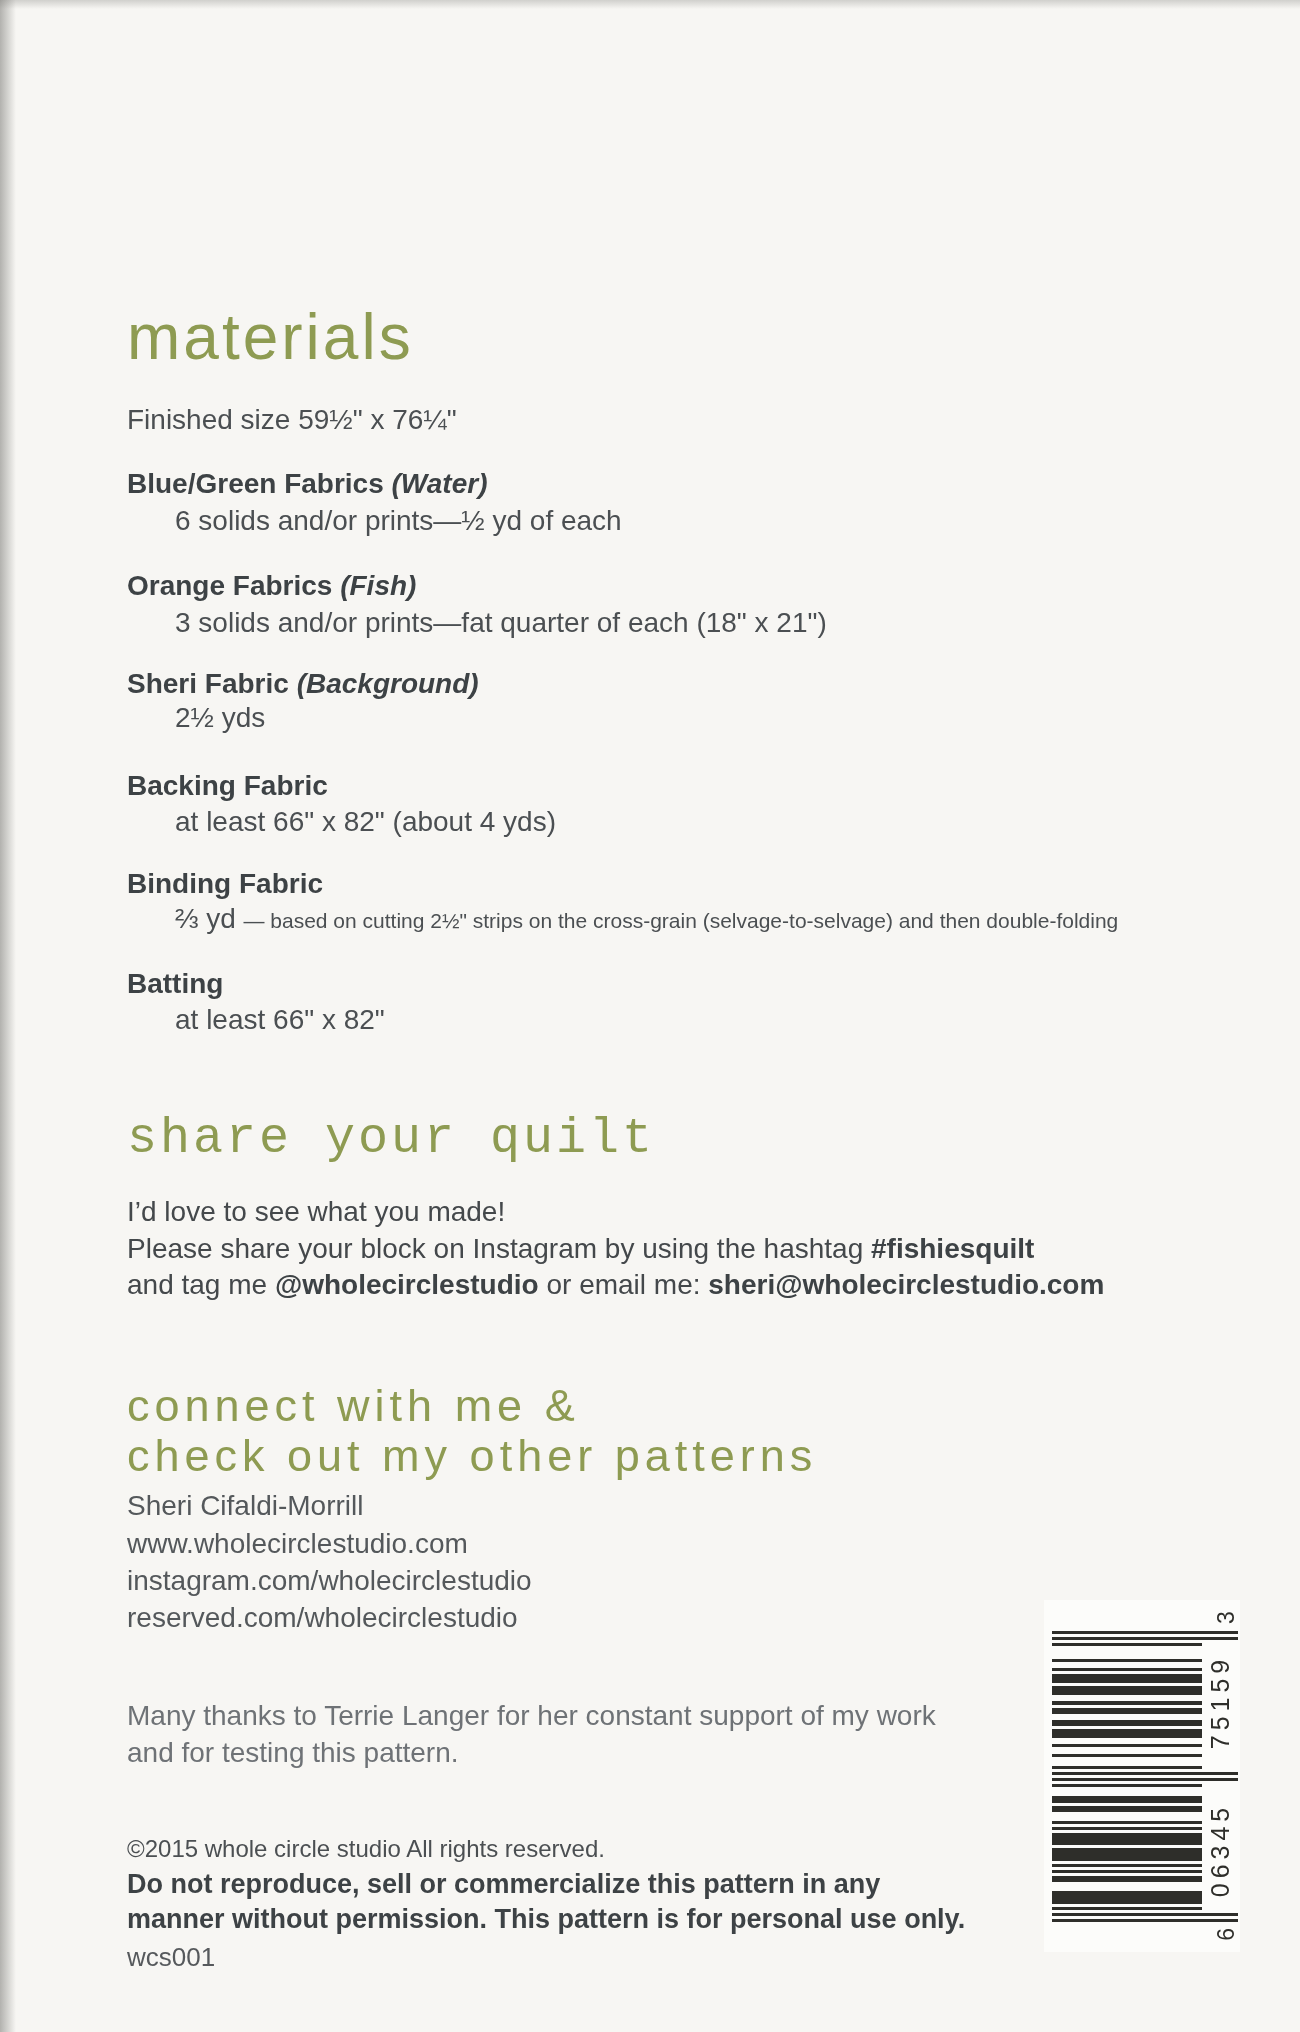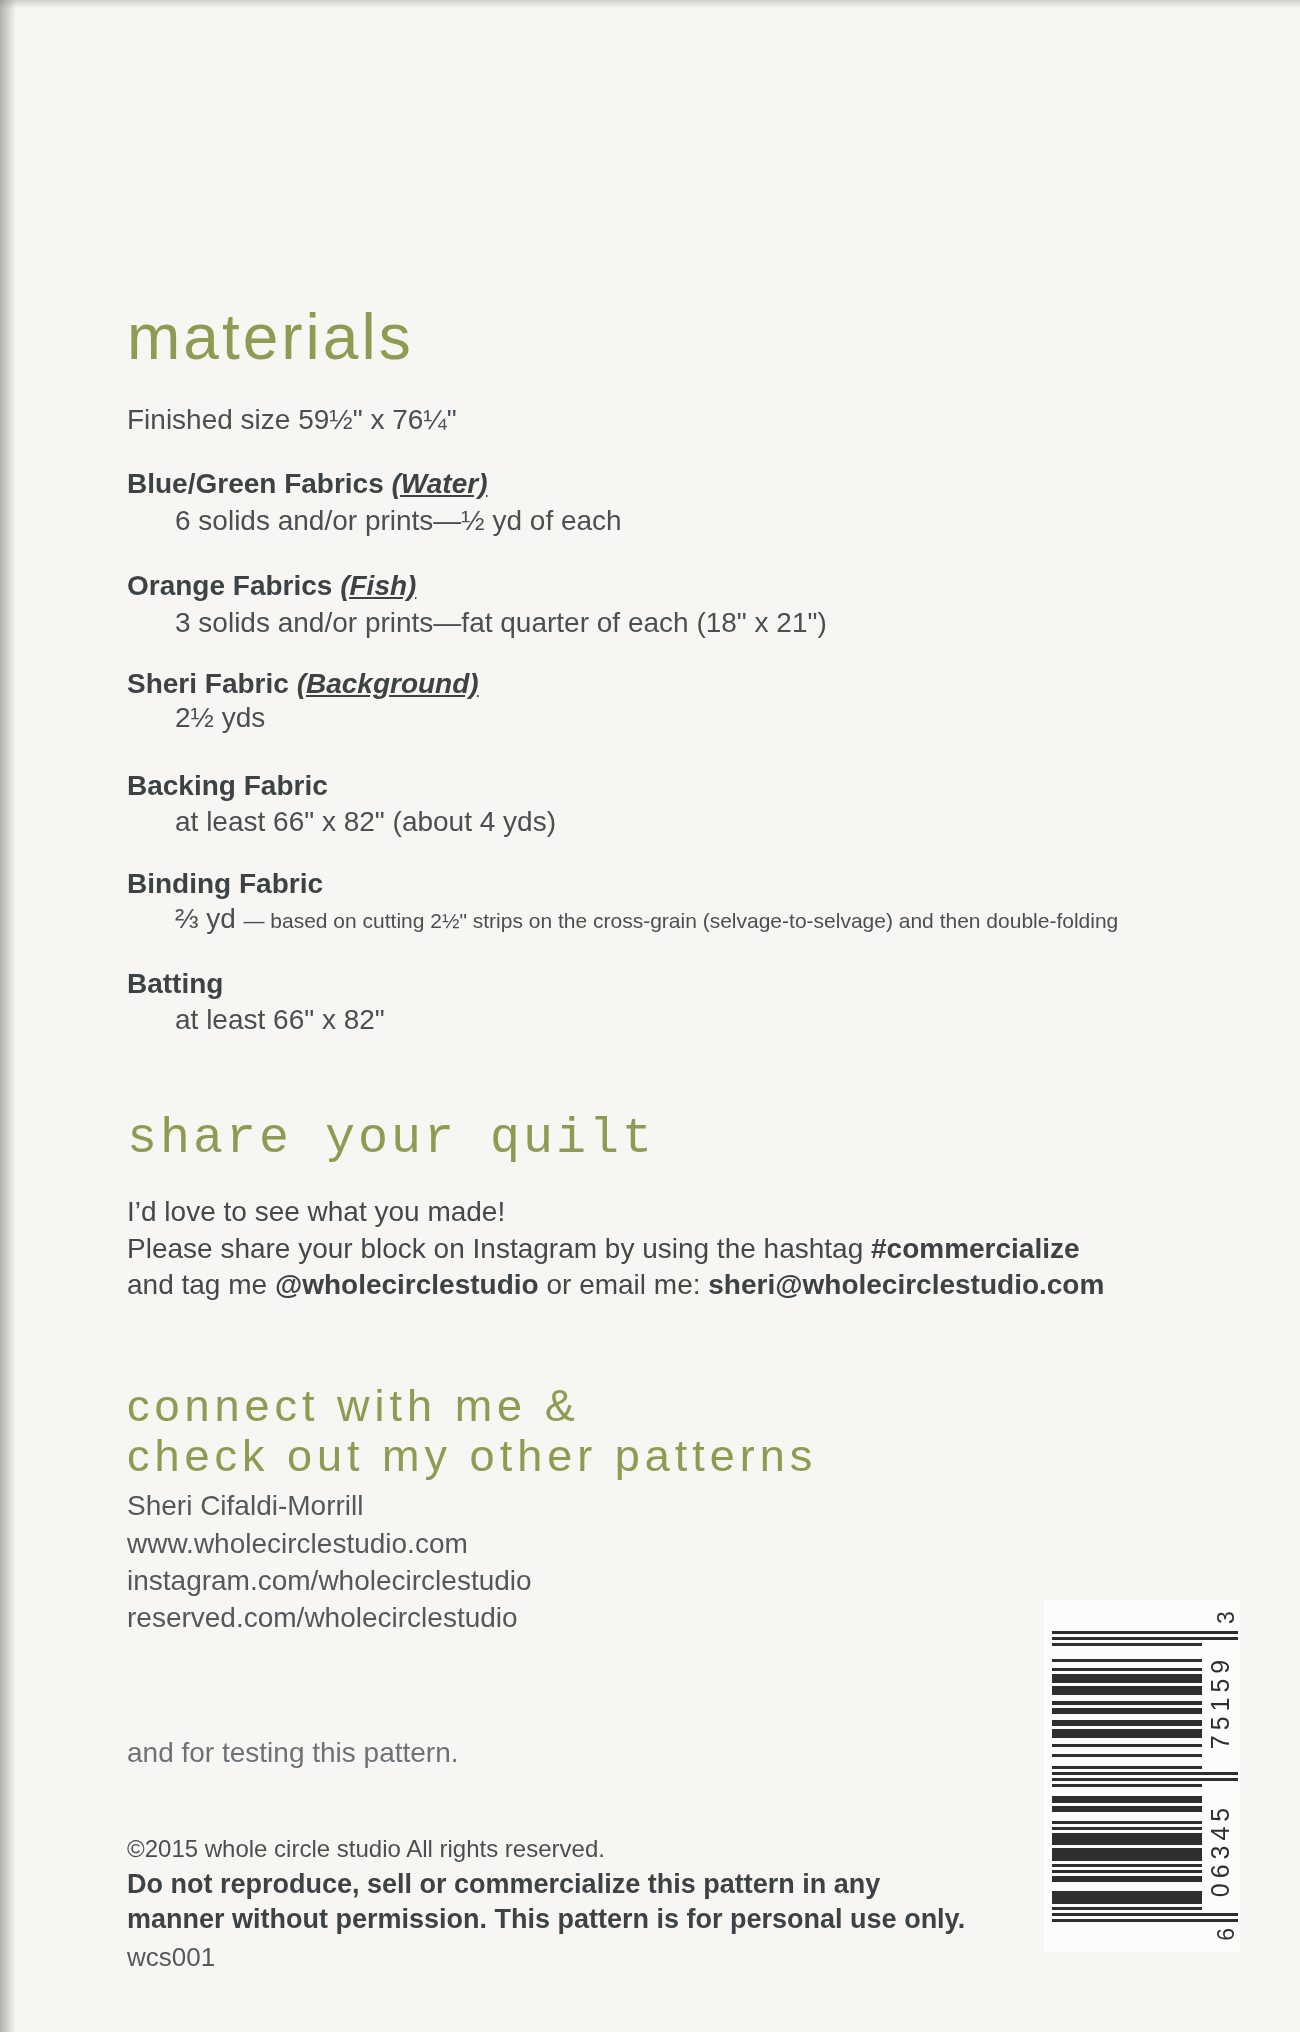--- a/index.html
+++ b/index.html
@@ -13,21 +13,21 @@
   }
   .edge-left{position:absolute;left:0;top:0;bottom:0;width:16px;
     background:linear-gradient(to right,rgba(110,110,106,0.50),rgba(110,110,106,0));}
   .edge-top{position:absolute;left:0;top:0;right:0;height:9px;
     background:linear-gradient(to bottom,rgba(120,120,116,0.30),rgba(120,120,116,0));}
   .abs{position:absolute;left:127px;white-space:nowrap;}
   .h-olive{color:#8e9b52;font-weight:400;}
   .h-materials{top:300px;font-size:64px;letter-spacing:3px;}
   .finished{top:404px;font-size:28px;color:#4b4f52;}
   .mat-label{font-size:28px;font-weight:bold;color:#3d4245;}
-  .mat-label .ital{font-style:italic;text-decoration:underline;}
+  .mat-label .ital{font-style:italic;}
   .mat-detail{font-size:28px;color:#4b4f52;padding-left:48px;}
   .lbl0{top:468px;}  .det0{top:505px;}
   .lbl1{top:570px;}  .det1{top:607px;}
   .lbl2{top:668px;}  .det2{top:702px;}
   .lbl3{top:770px;}  .det3{top:806px;}
   .lbl4{top:868px;}  .det4{top:903px;}
   .lbl5{top:968px;}  .det5{top:1004px;}
   .det-lead{font-size:28px;}
   .det-rest{font-size:21px;}
   .h-share{top:1110px;font-size:50px;letter-spacing:3px;font-family:Liberation Mono, monospace;}
@@ -89,30 +89,31 @@
   <div class="abs mat-detail det3">at least 66" x 82" (about 4 yds)</div>
 
   <div class="abs mat-label lbl4"><span>Binding Fabric</span></div>
   <div class="abs mat-detail det4"><span class="det-lead">⅔ yd </span><span class="det-rest">— based on cutting 2½" strips on the cross-grain (selvage-to-selvage) and then double-folding</span></div>
 
   <div class="abs mat-label lbl5"><span>Batting</span></div>
   <div class="abs mat-detail det5">at least 66" x 82"</div>
 
   <div class="abs h-olive h-share">share your quilt</div>
   <div class="abs share-l1">I’d love to see what you made!</div>
-  <div class="abs share-l2"><span>Please share your block on Instagram by using the hashtag </span><span class="b">#commercialize</span></div>
+  <div class="abs share-l2"><span>Please share your block on Instagram by using the hashtag </span><span class="b">#fishiesquilt</span></div>
   <div class="abs share-l3"><span>and tag me </span><span class="b">@wholecirclestudio</span><span> or email me: </span><span class="b">sheri@wholecirclestudio.com</span></div>
 
   <div class="abs h-olive h-connect1">connect with me &amp;</div>
   <div class="abs h-olive h-connect2">check out my other patterns</div>
   <div class="abs contact c-name">Sheri Cifaldi-Morrill</div>
   <div class="abs contact c-web">www.wholecirclestudio.com</div>
   <div class="abs contact c-insta">instagram.com/wholecirclestudio</div>
   <div class="abs contact c-fb">reserved.com/wholecirclestudio</div>
 
+  <div class="abs thanks t1">Many thanks to Terrie Langer for her constant support of my work</div>
   <div class="abs thanks t2">and for testing this pattern.</div>
 
   <div class="abs copyright">©2015 whole circle studio  All rights reserved.</div>
   <div class="abs notice n1">Do not reproduce, sell or commercialize this pattern in any</div>
   <div class="abs notice n2">manner without permission. This pattern is for personal use only.</div>
   <div class="abs sku">wcs001</div>
 
   <div class="barcode-wrap">
     <span class="bc-digit bc-prefix">6</span>
     <div class="bc-bars">

